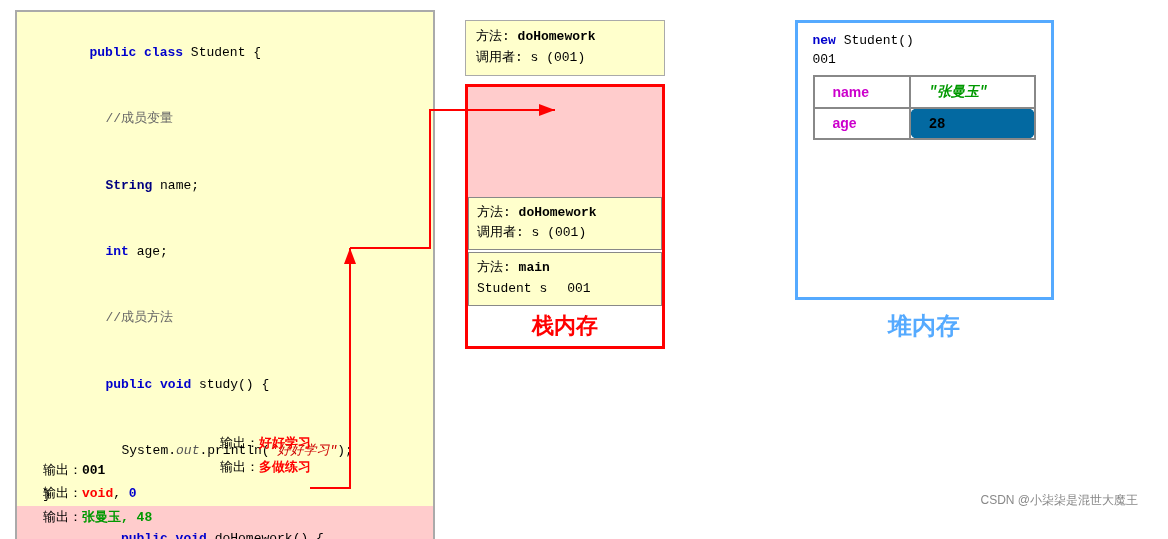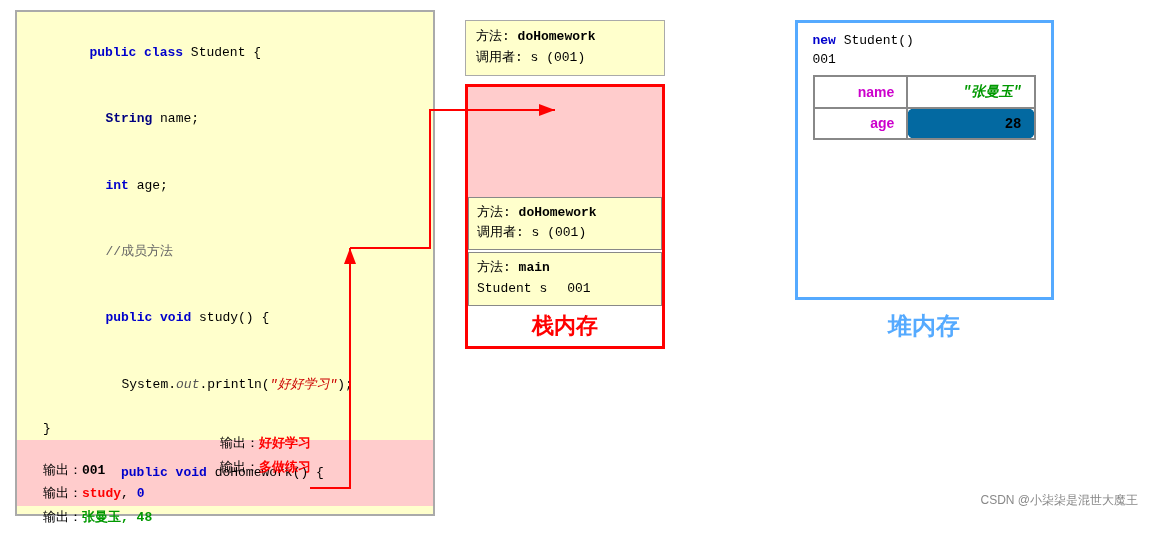--- a/index.html
+++ b/index.html
@@ -128,23 +128,23 @@
       color: #000;
     }
 
     .heap-table {
       border-collapse: collapse;
       width: 100%;
     }
 
     .heap-table td {
       border: 2px solid #888;
-      padding: 6px 12px;
+      padding: 6px 18px;
       font-size: 14px;
-      text-align: right;
+      text-align: left;
     }
 
     .heap-field-label {
       color: #cc00cc;
       font-weight: bold;
       font-family: sans-serif;
     }
 
     .heap-value-name {
       color: #009900;
@@ -211,20 +211,23 @@
 </head>
 <body>
 
 <div class="main-container">
 
   <div class="code-panel">
 
     <div class="code-box-outer">
       <div class="code-line">
         <span class="kw">public class</span> Student {
+      </div>
+      <div class="code-line indent1">
+        <span class="comment">//成员变量</span>
       </div>
       <div class="code-line indent1">
         <span class="type">String</span> name;
       </div>
       <div class="code-line indent1">
         <span class="kw-type">int</span> age;
       </div>
       <div class="code-line indent1">
         <span class="comment">//成员方法</span>
       </div>
@@ -302,21 +305,21 @@
     <div class="heap-label">堆内存</div>
   </div>
 
 </div>
 
 <div class="output-panel">
   <div>
     <span>输出：</span><span class="out-bold">001</span>
   </div>
   <div>
-    <span>输出：</span><span class="out-red">study</span><span>, </span><span class="out-blue">0</span>
+    <span>输出：</span><span class="out-red">void</span><span>, </span><span class="out-blue">0</span>
   </div>
   <div>
     <span>输出：</span><span class="out-green">张曼玉, 48</span>
   </div>
 </div>
 
 <div style="position:absolute; bottom:60px; left:220px; font-size:13px; line-height:1.8; font-family:'Courier New',monospace;">
   <div>
     <span>输出：</span><span class="out-red">好好学习</span>
   </div>

